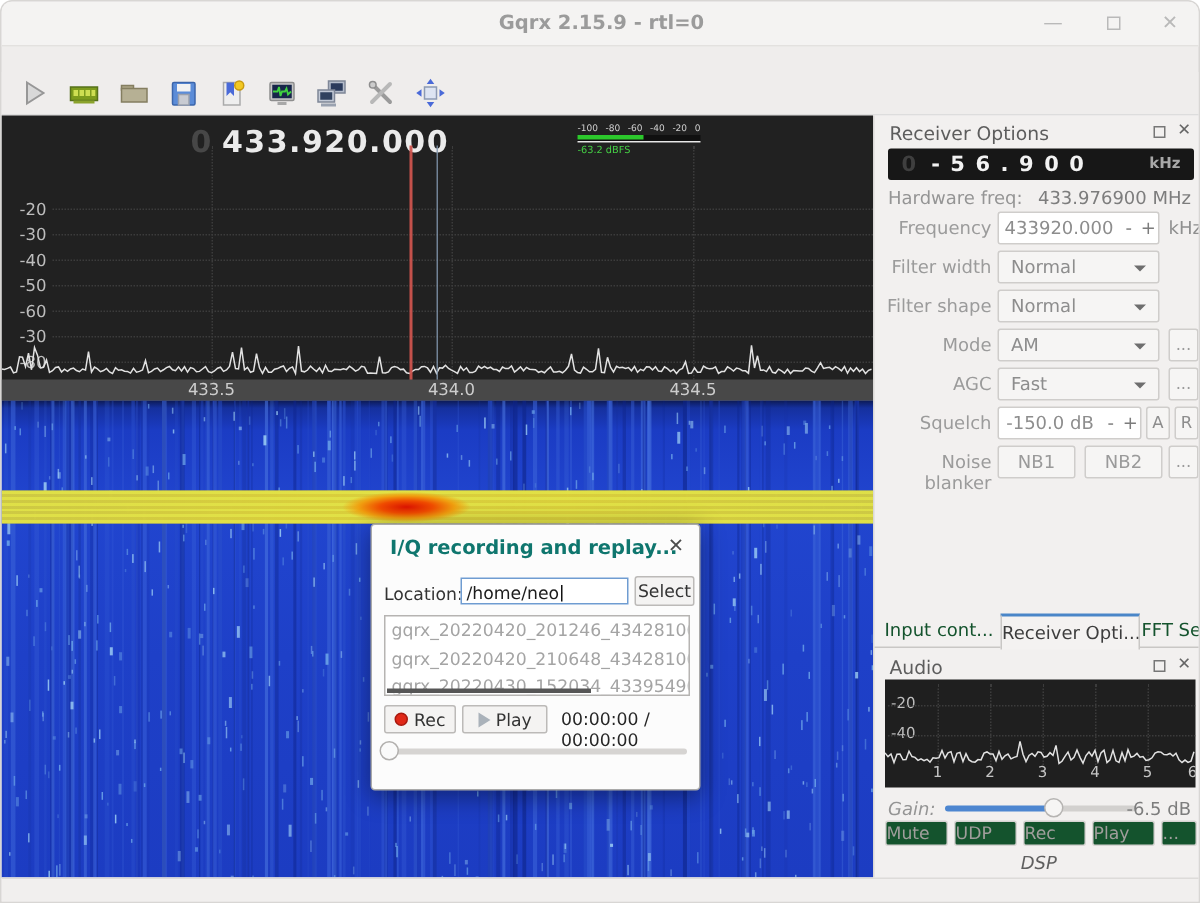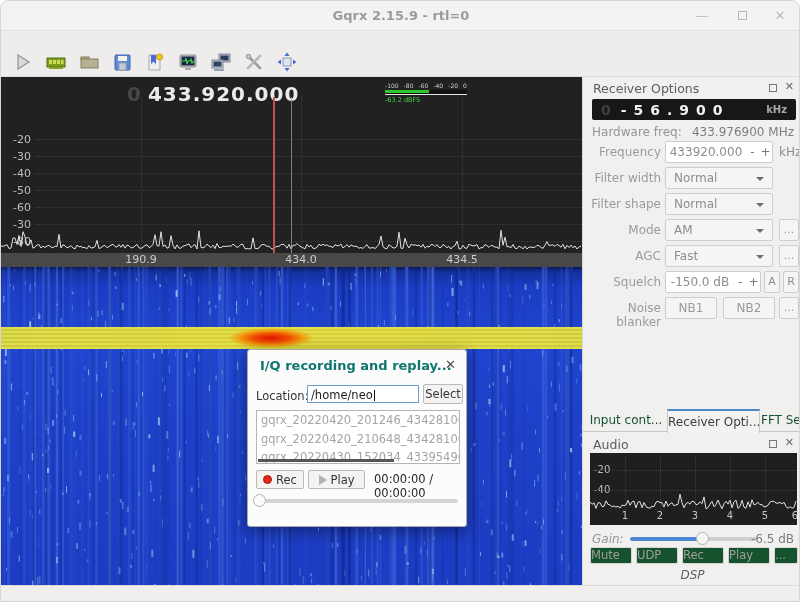--- a/index.html
+++ b/index.html
@@ -236,21 +236,21 @@
     <div class="vgrid" style="left:461px"></div>
 
     <svg class="spec-svg" width="581" height="190">
         <polyline id="spec-line" fill="none" stroke="#e2e2e2" stroke-width="1" points="0,169.0 2,169.3 4,168.6 6,167.7 8,171.6 10,171.0 12,160.9 14,161.1 16,167.4 18,158.4 20,169.5 22,154.7 24,159.8 26,168.3 28,167.9 30,162.9 32,171.2 34,170.1 36,168.0 38,167.6 40,171.0 42,169.1 44,170.5 46,169.0 48,168.4 50,170.0 52,170.8 54,169.0 56,169.7 58,157.4 60,171.0 62,167.7 64,168.9 66,170.8 68,170.0 70,168.6 72,171.0 74,172.0 76,168.1 78,169.8 80,169.5 82,170.5 84,170.6 86,171.7 88,168.6 90,171.1 92,170.6 94,169.7 96,163.4 98,171.5 100,170.6 102,169.0 104,168.4 106,170.7 108,169.5 110,168.1 112,167.3 114,169.5 116,170.1 118,167.6 120,170.3 122,167.5 124,171.1 126,168.1 128,168.7 130,170.8 132,170.6 134,169.0 136,167.4 138,170.8 140,171.4 142,170.3 144,168.5 146,167.8 148,170.6 150,169.6 152,167.3 154,157.7 156,168.7 158,169.0 160,154.7 162,169.6 164,167.9 166,171.2 168,170.4 170,158.7 172,168.2 174,171.9 176,167.9 178,171.1 180,171.2 182,169.1 184,168.7 186,167.7 188,167.0 190,170.7 192,168.5 194,167.6 196,172.0 198,153.8 200,170.4 202,170.9 204,169.7 206,167.1 208,169.0 210,170.6 212,168.2 214,171.6 216,166.5 218,170.4 220,170.7 222,169.2 224,169.3 226,169.5 228,168.8 230,169.4 232,167.1 234,168.6 236,170.4 238,169.5 240,167.2 242,167.7 244,171.8 246,171.6 248,171.8 250,171.9 252,160.8 254,171.5 256,171.7 258,170.9 260,168.1 262,167.4 264,167.9 266,169.4 268,169.1 270,171.5 272,172.0 274,170.4 276,169.3 278,169.3 280,167.5 282,167.3 284,168.3 286,171.2 288,167.3 290,171.9 292,168.2 294,168.4 296,166.5 298,168.6 300,169.8 302,170.8 304,171.9 306,167.3 308,170.0 310,168.2 312,171.4 314,171.4 316,170.4 318,167.1 320,168.6 322,167.2 324,168.6 326,167.8 328,169.3 330,169.4 332,170.6 334,167.7 336,168.7 338,168.7 340,167.0 342,171.0 344,169.4 346,167.6 348,170.2 350,167.9 352,169.1 354,169.3 356,169.5 358,171.2 360,170.5 362,171.5 364,169.4 366,167.6 368,171.0 370,171.0 372,170.5 374,171.5 376,169.8 378,167.2 380,159.0 382,169.7 384,171.3 386,171.7 388,167.7 390,169.2 392,170.9 394,170.9 396,169.2 398,155.2 400,171.2 402,171.4 404,161.2 406,167.8 408,171.0 410,167.2 412,168.2 414,167.8 416,168.6 418,168.0 420,170.2 422,167.3 424,171.2 426,169.2 428,170.1 430,167.5 432,167.6 434,169.6 436,167.5 438,170.4 440,170.6 442,167.5 444,168.8 446,170.7 448,169.3 450,172.0 452,169.5 454,168.6 456,164.2 458,171.9 460,171.7 462,168.3 464,171.2 466,171.2 468,167.1 470,168.3 472,168.9 474,168.7 476,167.6 478,171.9 480,170.7 482,170.6 484,167.5 486,168.7 488,170.4 490,168.4 492,168.9 494,170.1 496,170.2 498,171.8 500,153.3 502,168.3 504,160.2 506,169.8 508,169.6 510,170.7 512,167.4 514,171.2 516,171.7 518,169.1 520,170.3 522,171.8 524,169.2 526,172.0 528,170.0 530,170.1 532,170.4 534,170.3 536,168.3 538,168.7 540,170.4 542,171.4 544,168.2 546,164.8 548,168.6 550,168.1 552,167.9 554,169.4 556,167.4 558,168.6 560,170.2 562,167.3 564,171.8 566,168.3 568,170.5 570,168.1 572,170.7 574,169.0 576,172.0 578,169.9 580,169.2"></polyline>
       </svg>
 
     <div class="tune-line"></div>
     <div class="center-line"></div>
 
     <div class="freq-strip">
-      <span class="freq-tick" style="left:140px">190.9</span>
+      <span class="freq-tick" style="left:140px">433.5</span>
       <span class="freq-tick" style="left:300px">434.0</span>
       <span class="freq-tick" style="left:461px">434.5</span>
     </div>
   </div>
 
   <div class="waterfall">
     <svg id="wf-svg" width="581" height="318" style="position:absolute;left:0;top:0">
         <rect x="507.0" y="0" width="1.1" height="318" fill="#0e2488" opacity="0.31"></rect>
         <rect x="419.7" y="0" width="2.2" height="318" fill="#3a62d8" opacity="0.46"></rect>
         <rect x="560.2" y="0" width="0.9" height="318" fill="#4a76e0" opacity="0.34"></rect>

